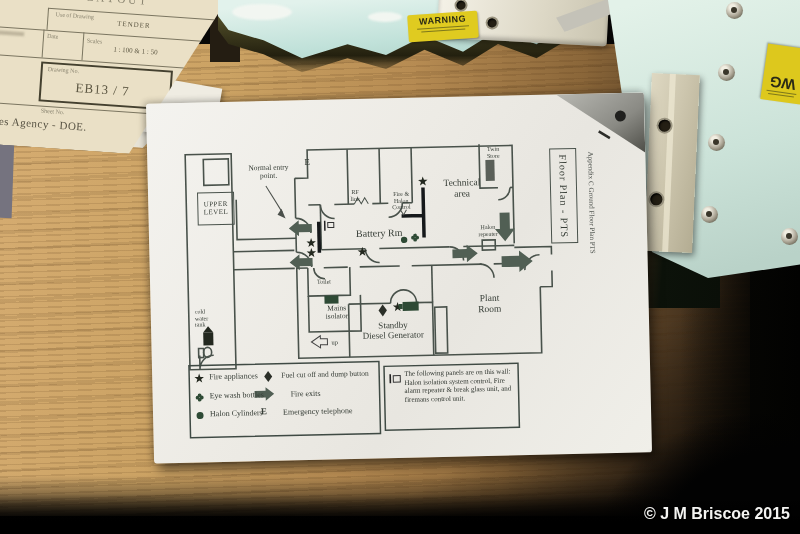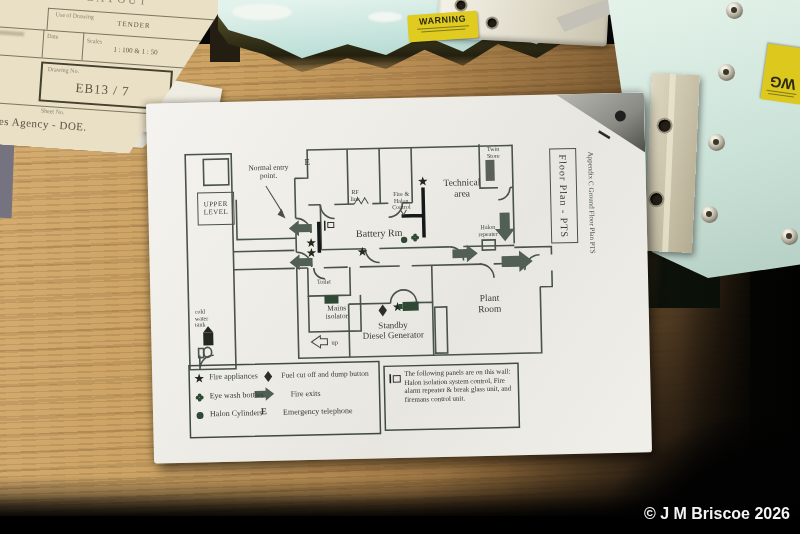--- a/index.html
+++ b/index.html
@@ -327,14 +327,14 @@
     <div class="t" style="left:57px;top:308px;font-size:8px">Halon Cylinders</div>
     <div class="t" style="left:129px;top:271px;font-size:7.5px">Fuel cut off and dump button</div>
     <div class="t" style="left:138px;top:290px;font-size:8px">Fire exits</div>
     <div class="t" style="left:108px;top:305px;font-size:9px;font-weight:bold">E</div>
     <div class="t" style="left:130px;top:308px;font-size:8px">Emergency telephone</div>
     <div class="abs note-text">The following panels are on this wall: Halon isolation system control, Fire alarm repeater &amp; break glass unit, and firemans control unit.</div>
   </div>
 
   <div class="abs corner-dark"></div>
   <div class="abs bottom-band"></div>
-  <div class="abs copyright">© J M Briscoe 2026</div>
+  <div class="abs copyright">© J M Briscoe 2015</div>
 </div>
 
 </body></html>

